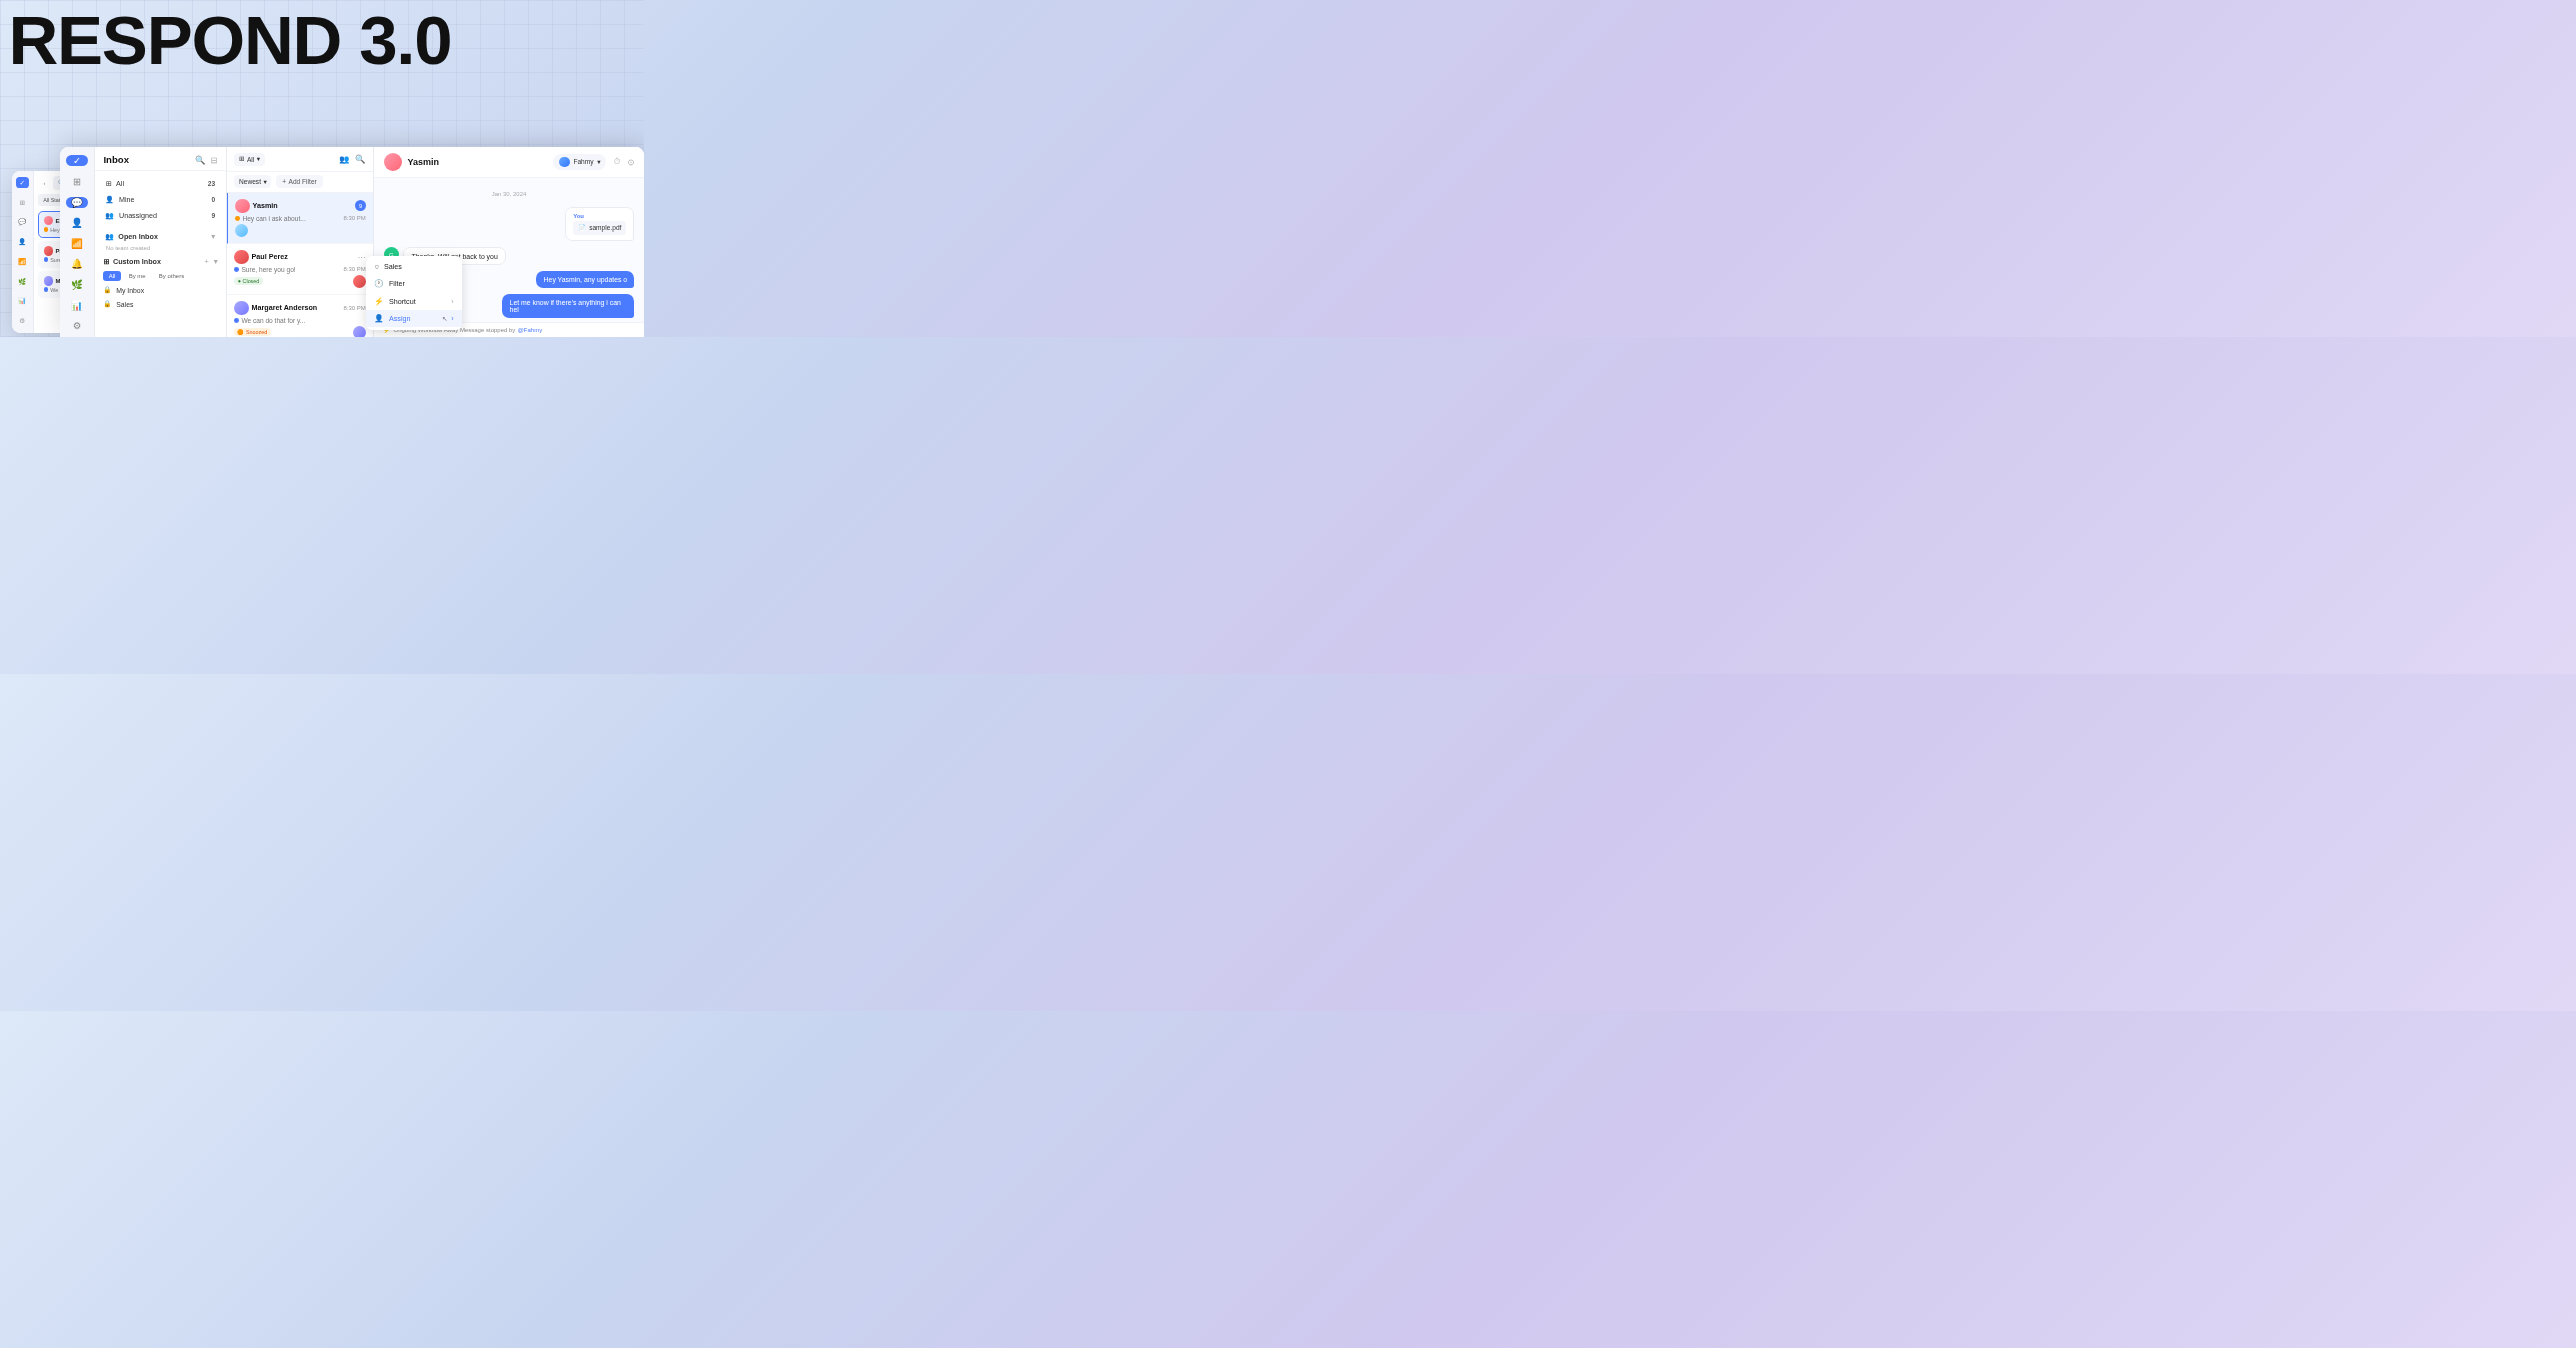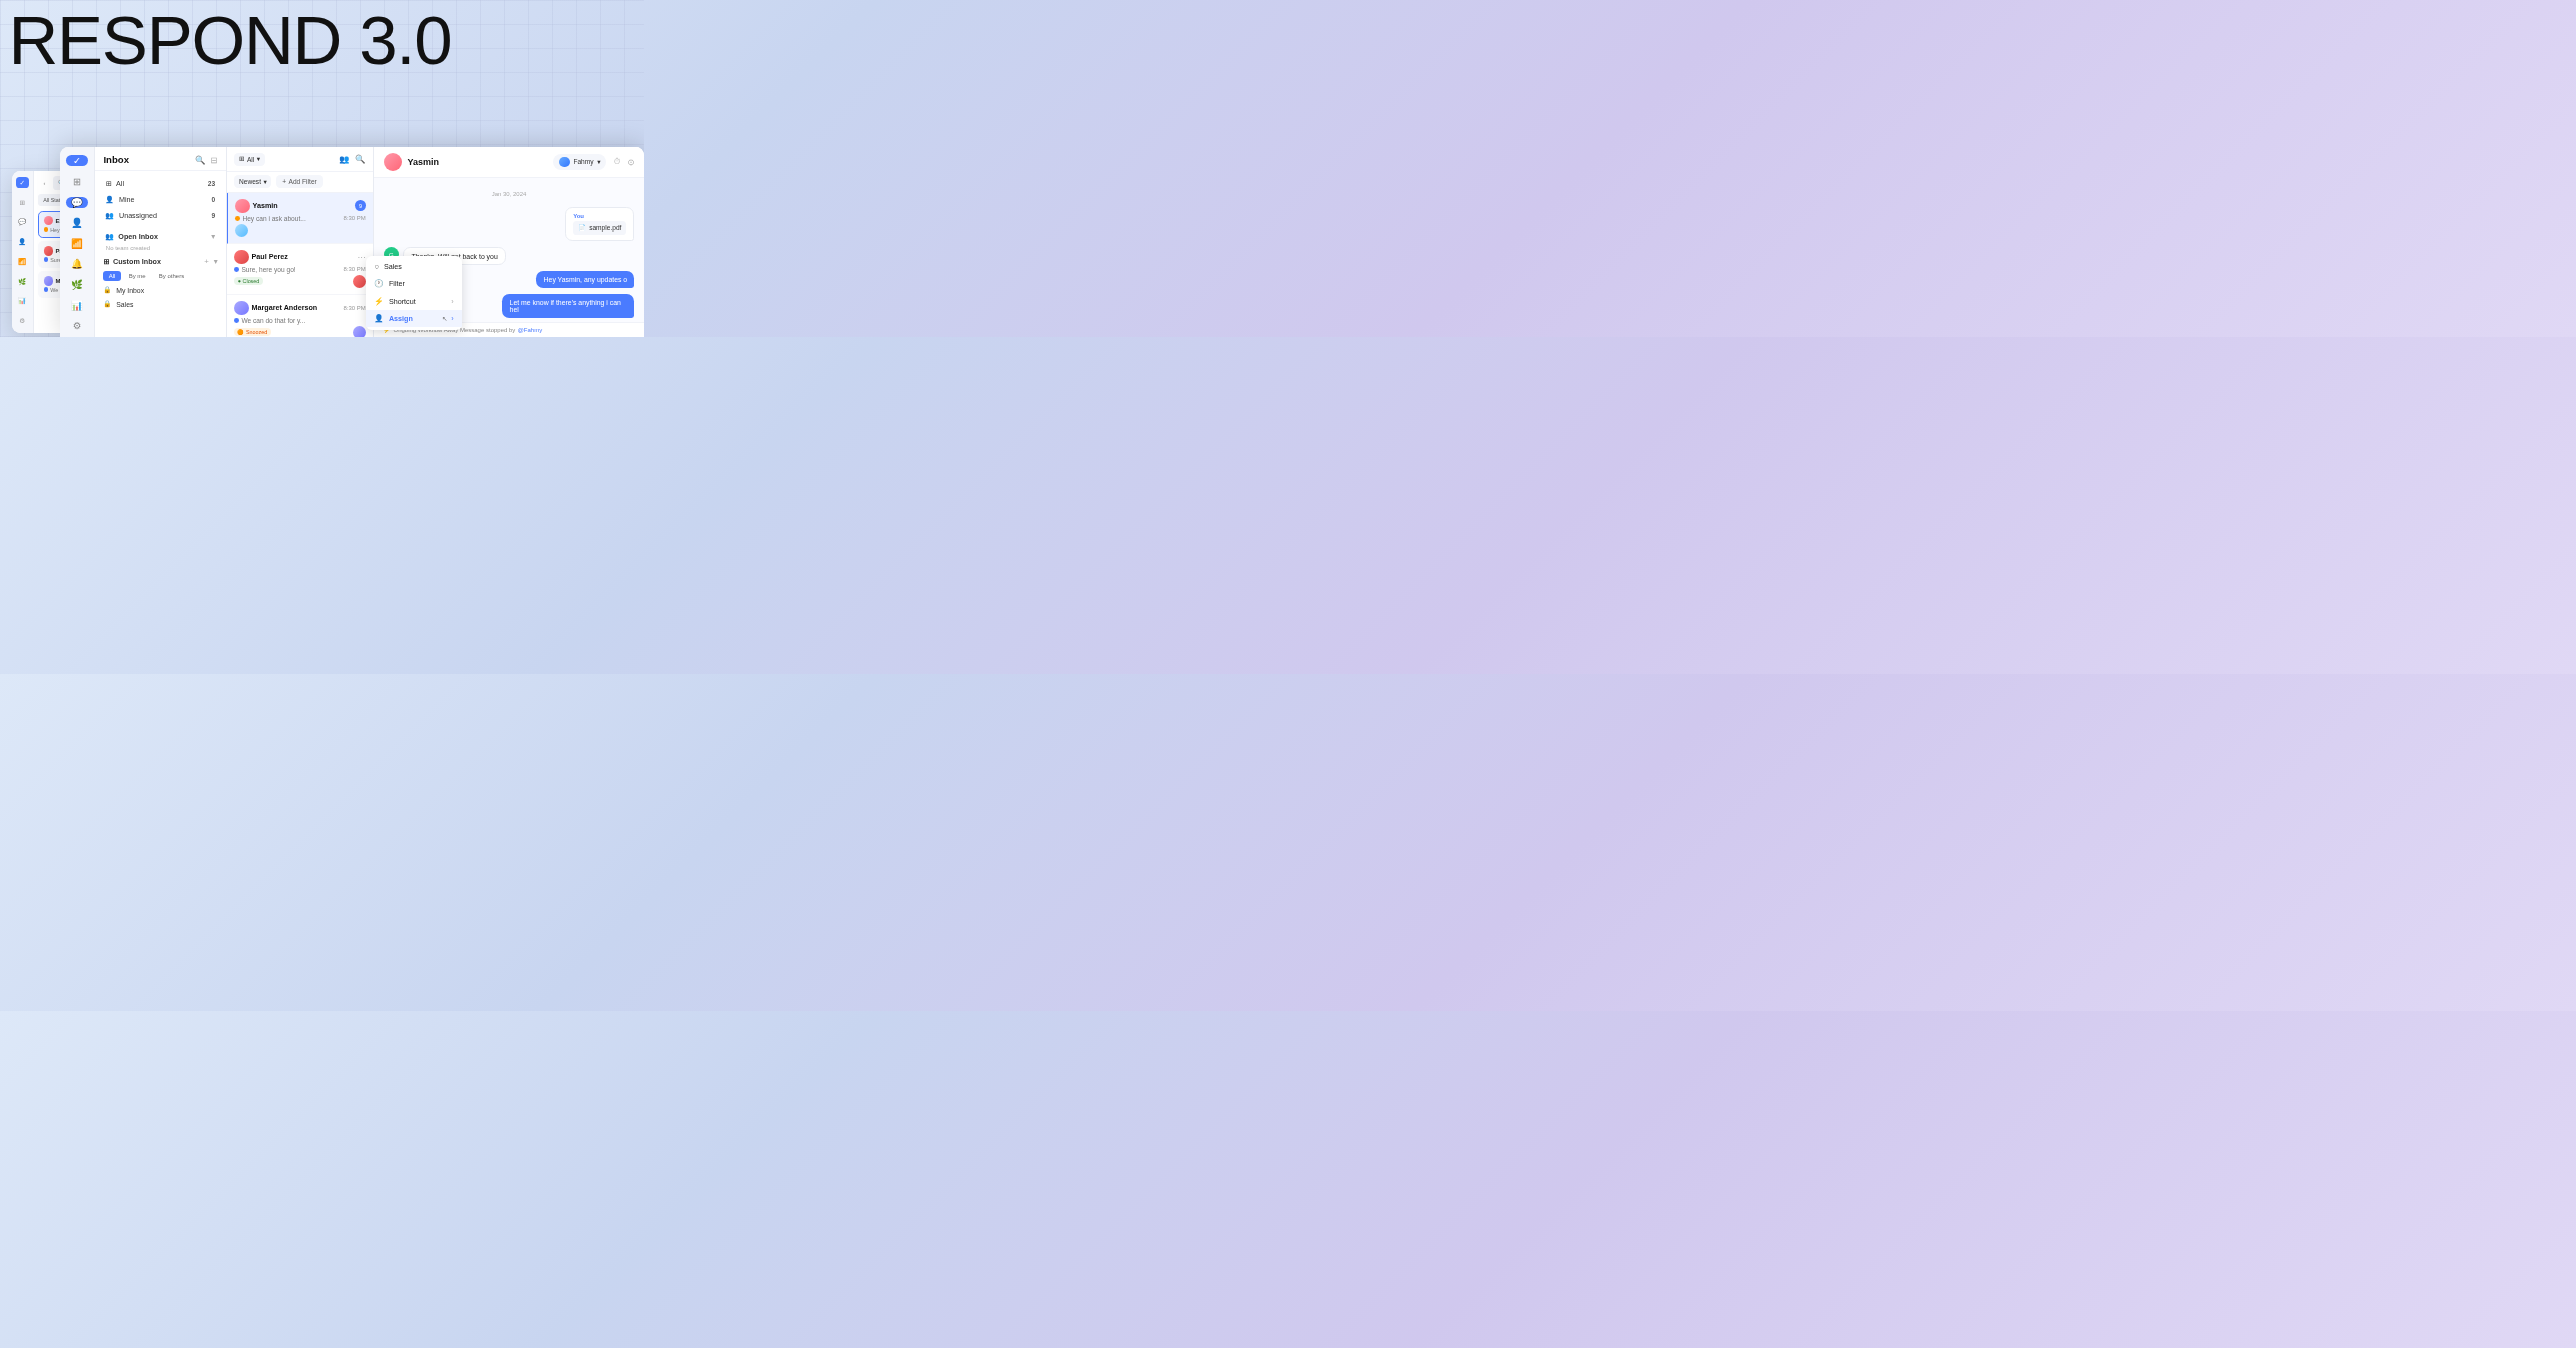--- a/index.html
+++ b/index.html
@@ -23,21 +23,21 @@
       background-size: 24px 24px;
       pointer-events: none;
     }
 
     
     .headline {
       position: absolute;
       top: 6px;
       left: 8.4px;
       font-size: 69px;
-      font-weight: 400;
+      font-weight: 700;
       color: #111;
       line-height: 1;
       letter-spacing: -1.2px;
       z-index: 1;
     }
 
     
     .small-mockup {
       position: absolute;
       top: 171px;
@@ -894,21 +894,21 @@
         <div class="ctx-item">
           <div class="ctx-item-left">
             <span class="ctx-icon">⚡</span>
             <span>Shortcut</span>
           </div>
           <span style="color:#aaa;">›</span>
         </div>
         <div class="ctx-item active" style="background:#f0f4ff;">
           <div class="ctx-item-left">
             <span class="ctx-icon" style="color:#4a7bff;">👤</span>
-            <span style="color:#4a7bff;font-weight:700;">Assign</span>
+            <span style="color:#4a7bff;font-weight:400;">Assign</span>
           </div>
           <div style="display:flex;align-items:center;gap:3.6px;">
             <span style="font-size:6.6px;color:#666;">↖</span>
             <span style="color:#4a7bff;">›</span>
           </div>
         </div>
       </div>
     </div>
 
     <div class="conv-item inactive">

